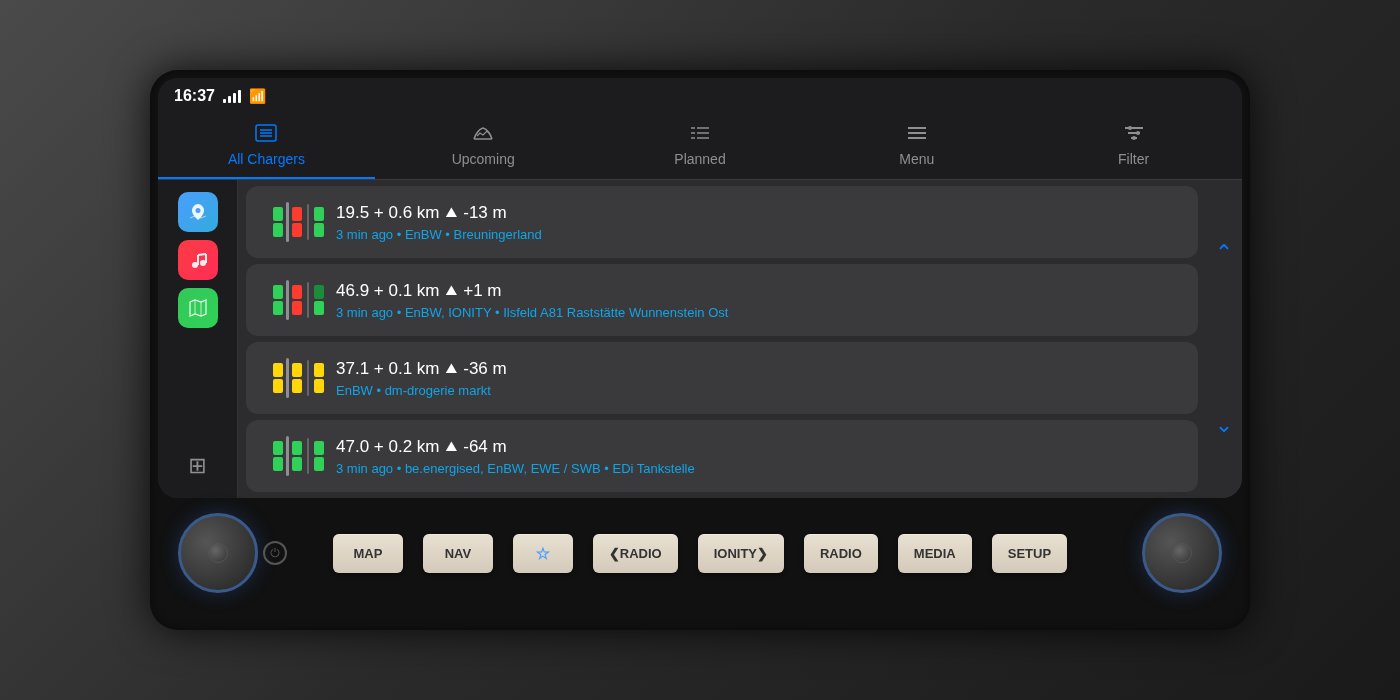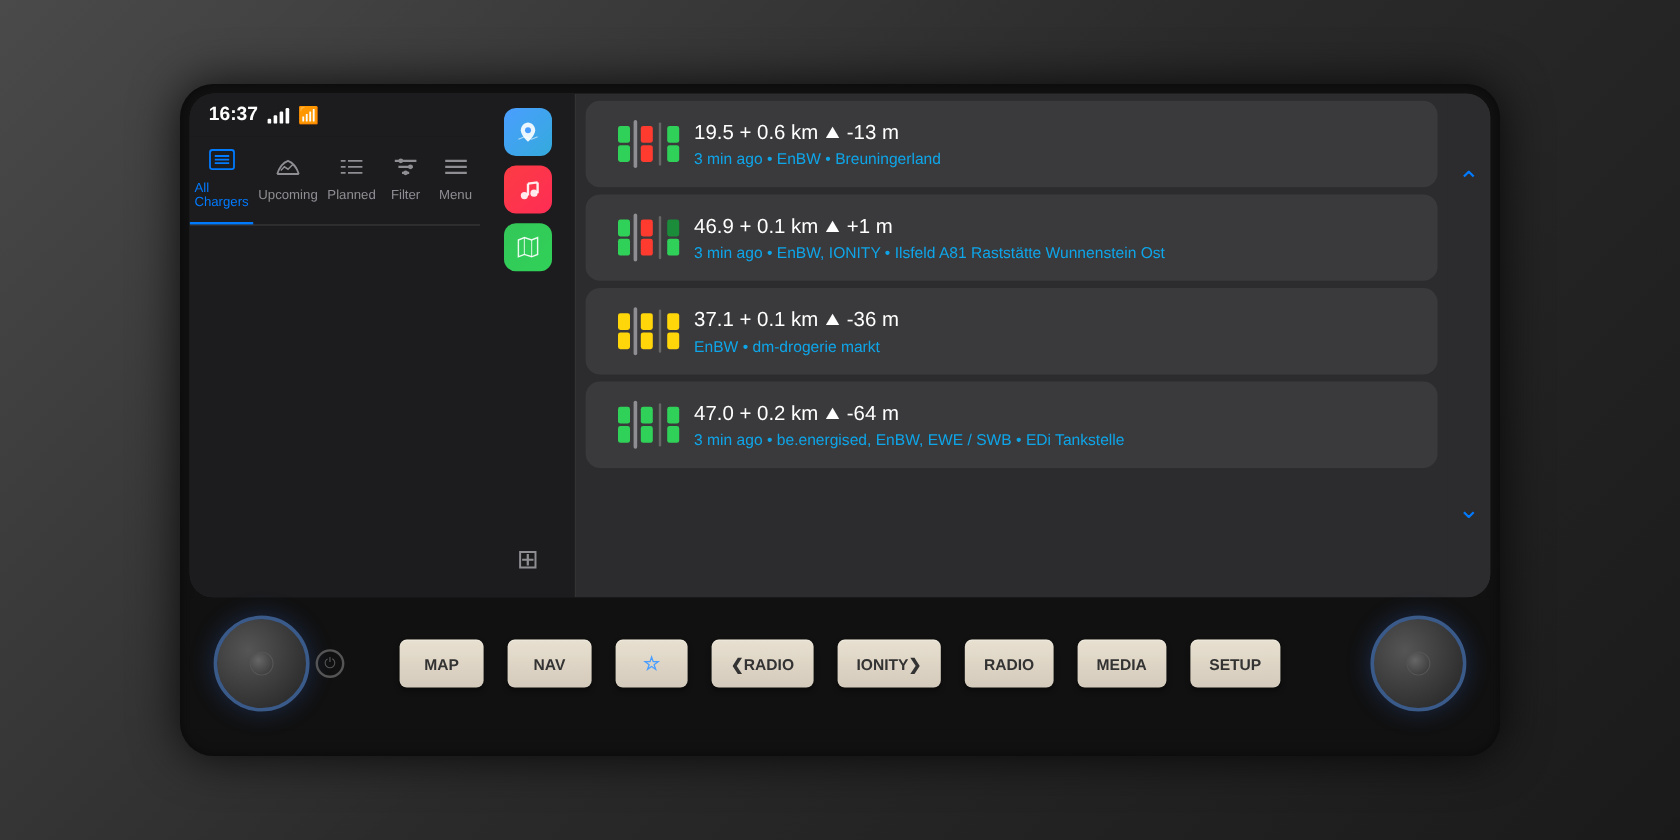--- a/index.html
+++ b/index.html
@@ -49,21 +49,21 @@
     }
 
     
     .screen {
       width: 100%;
       height: 420px;
       background: #2d2d2d;
       border-radius: 20px;
       overflow: hidden;
       display: flex;
-      flex-direction: row;
+      flex-direction: column;
     }
 
     
     .status-bar {
       background: #1c1c1e;
       padding: 8px 16px;
       display: flex;
       align-items: center;
       justify-content: space-between;
       min-height: 36px;
@@ -150,21 +150,21 @@
     .nav-tab .tab-icon {
       font-size: 18px;
       color: #8e8e93;
     }
 
     .nav-tab.active .tab-icon {
       color: #007aff;
     }
 
     .nav-tab .tab-label {
-      font-size: 11px;
+      font-size: 14px;
       color: #8e8e93;
     }
 
     .nav-tab.active .tab-label {
       color: #007aff;
     }
 
     
     .content-wrapper {
       display: flex;
@@ -415,39 +415,39 @@
                   <line x1="7" y1="14" x2="19" y2="14" stroke="#8e8e93" stroke-width="1.5"></line>
                 </svg>
               </span>
               <span class="tab-label">Planned</span>
             </div>
 
             <div class="nav-tab">
               <span class="tab-icon">
                 <svg width="22" height="18" viewBox="0 0 22 18" fill="none">
                   <line x1="2" y1="4" x2="20" y2="4" stroke="#8e8e93" stroke-width="1.8"></line>
+                  <line x1="2" y1="9" x2="20" y2="9" stroke="#8e8e93" stroke-width="1.8"></line>
+                  <line x1="2" y1="14" x2="20" y2="14" stroke="#8e8e93" stroke-width="1.8"></line>
+                </svg>
+              </span>
+              <span class="tab-label">Menu</span>
+            </div>
+
+            <div class="nav-tab">
+              <span class="tab-icon">
+                <svg width="22" height="18" viewBox="0 0 22 18" fill="none">
+                  <line x1="2" y1="4" x2="20" y2="4" stroke="#8e8e93" stroke-width="1.8"></line>
                   <line x1="5" y1="9" x2="17" y2="9" stroke="#8e8e93" stroke-width="1.8"></line>
                   <line x1="8" y1="14" x2="14" y2="14" stroke="#8e8e93" stroke-width="1.8"></line>
                   <circle cx="7" cy="4" r="2" fill="#8e8e93"></circle>
                   <circle cx="15" cy="9" r="2" fill="#8e8e93"></circle>
                   <circle cx="11" cy="14" r="2" fill="#8e8e93"></circle>
                 </svg>
               </span>
               <span class="tab-label">Filter</span>
-            </div>
-
-            <div class="nav-tab">
-              <span class="tab-icon">
-                <svg width="22" height="18" viewBox="0 0 22 18" fill="none">
-                  <line x1="2" y1="4" x2="20" y2="4" stroke="#8e8e93" stroke-width="1.8"></line>
-                  <line x1="2" y1="9" x2="20" y2="9" stroke="#8e8e93" stroke-width="1.8"></line>
-                  <line x1="2" y1="14" x2="20" y2="14" stroke="#8e8e93" stroke-width="1.8"></line>
-                </svg>
-              </span>
-              <span class="tab-label">Menu</span>
             </div>
           </div>
         </div>
 
         <div class="content-wrapper">
 
           <div class="left-sidebar">
             <div style="display:flex;flex-direction:column;gap:8px;align-items:center;">
               <div class="sidebar-app-icon app-maps">
                 <svg width="22" height="22" viewBox="0 0 22 22" fill="none">

